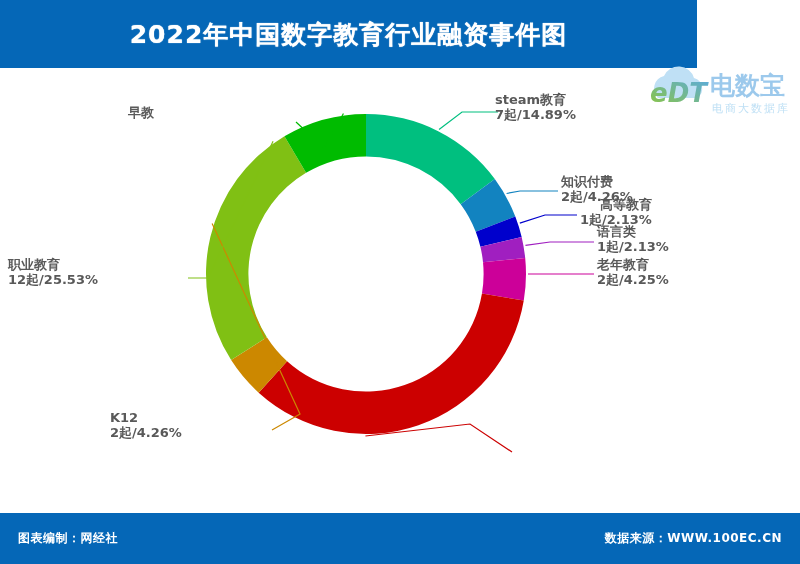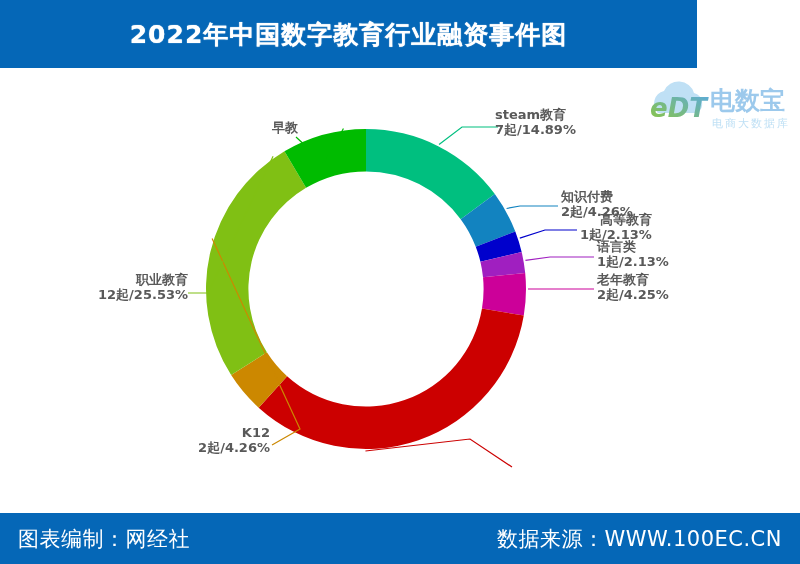--- a/index.html
+++ b/index.html
@@ -17,38 +17,38 @@
   .header-title{
     color:#ffffff;font-size:25px;font-weight:bold;letter-spacing:1px;
     text-shadow:0 0 1px #ffffff;
   }
   .footer{
     position:absolute;left:0;top:513px;width:800px;height:51px;
     background:#0567b7;
     display:flex;align-items:center;justify-content:space-between;
     box-sizing:border-box;padding:0 18px;
   }
-  .footer-text{color:#ffffff;font-size:21px;font-weight:normal;letter-spacing:.5px;}
+  .footer-text{color:#ffffff;font-size:12px;font-weight:bold;letter-spacing:.5px;}
 
-  .stage{position:absolute;left:0;top:67px;width:800px;height:421px;}
+  .stage{position:absolute;left:0;top:52px;width:800px;height:421px;}
 
   svg.chart{position:absolute;left:0;top:0;width:800px;height:445px;}
 
   
   .logo{position:absolute;left:648px;top:78px;width:145px;height:62px;}
   .logo svg{display:block;}
 
   .lbl{
     position:absolute;color:#595959;font-weight:bold;line-height:1.16;
     white-space:nowrap;font-size:13px;
   }
   .lbl .l1{display:block;}
   .lbl .l2{display:block;}
   .lbl.right{text-align:left;}
-  .lbl.left{text-align:right;}
+  .lbl.left{text-align:left;}
 </style>
 </head>
 <body>
 
 <div class="header">
   <div class="header-title">2022年中国数字教育行业融资事件图</div>
 </div>
 
 <div class="stage">
   <svg class="chart" viewBox="0 0 800 445">

